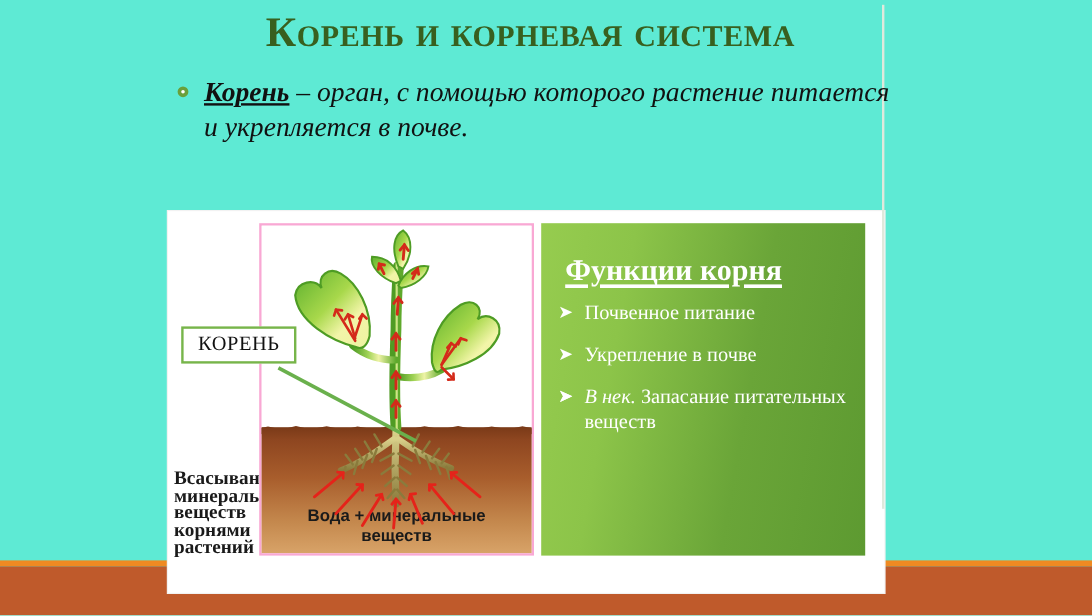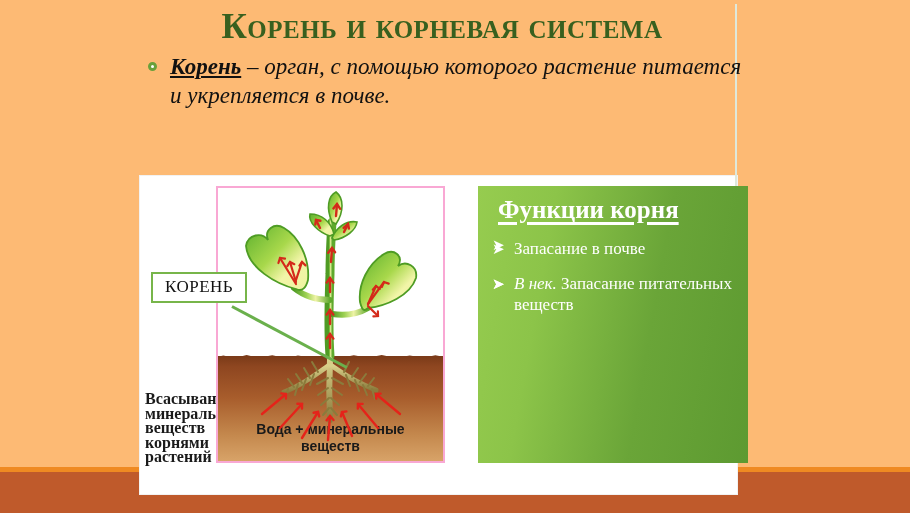--- a/index.html
+++ b/index.html
@@ -7,21 +7,21 @@
     width:910px;height:513px;
     background:#ffffff;
     font-family:"Liberation Serif", serif;
     overflow:hidden;
     position:relative;
   }
 
   
   #slide{
     position:absolute;inset:0;
-    background:#fdba74;
+    background:#5eead4;
     overflow:hidden;
   }
 
   
   .v-rule{
     position:absolute;
     left:735px;top:4px;width:2px;height:420px;
     background:#dfe9dc;
   }
 
@@ -76,20 +76,21 @@
     border:3px solid #6aa03a;
     background:#ffffff;
     box-sizing:border-box;
   }
   .bullet-text{
     font-family:"Liberation Serif", serif;
     font-style:italic;
     font-size:23px;
     line-height:29px;
     color:#111111;
+    margin-top:10px;
   }
   .bullet-text .term{
     font-weight:bold;
     font-style:italic;
     text-decoration:underline;
     text-decoration-thickness:2px;
     text-underline-offset:2px;
   }
 
   
@@ -155,24 +156,24 @@
     font-family:"Liberation Serif", serif;
     font-size:16px;
     line-height:14.5px;
     color:#1a1a1a;
     font-weight:bold;
   }
 
   
   #functions-panel{
     position:absolute;
-    left:478px;top:186px;width:270px;height:277px;
+    left:451px;top:186px;width:270px;height:277px;
     background:linear-gradient(100deg,#96cc4f 0%,#8cc449 25%,#6aa538 62%,#5d9a31 100%);
     box-sizing:border-box;
-    padding:10px 14px 0 14px;
+    padding:26px 14px 0 14px;
     overflow:hidden;
   }
   #functions-title{
     font-family:"Liberation Serif", serif;
     font-weight:bold;
     font-size:25px;
     line-height:28px;
     color:#ffffff;
     text-decoration:underline;
     text-decoration-thickness:3px;
@@ -354,25 +355,26 @@
       <div>Вода + минеральные</div>
       <div>веществ</div>
     </div>
   </div>
 
   <div id="functions-panel">
     <div id="functions-title">Функции корня</div>
 
     <div class="fn-item">
       <span class="arrow">➤</span>
+      <span>Почвенное питание</span>
     </div>
 
     <div class="fn-item">
       <span class="arrow">➤</span>
-      <span>Запасание в почве</span>
+      <span>Укрепление в почве</span>
     </div>
 
     <div class="fn-item">
       <span class="arrow">➤</span>
     </div>
 
     <div class="fn-item">
       <span class="arrow">➤</span>
       <em>В нек.</em><span> Запасание питательных веществ</span>
     </div>

